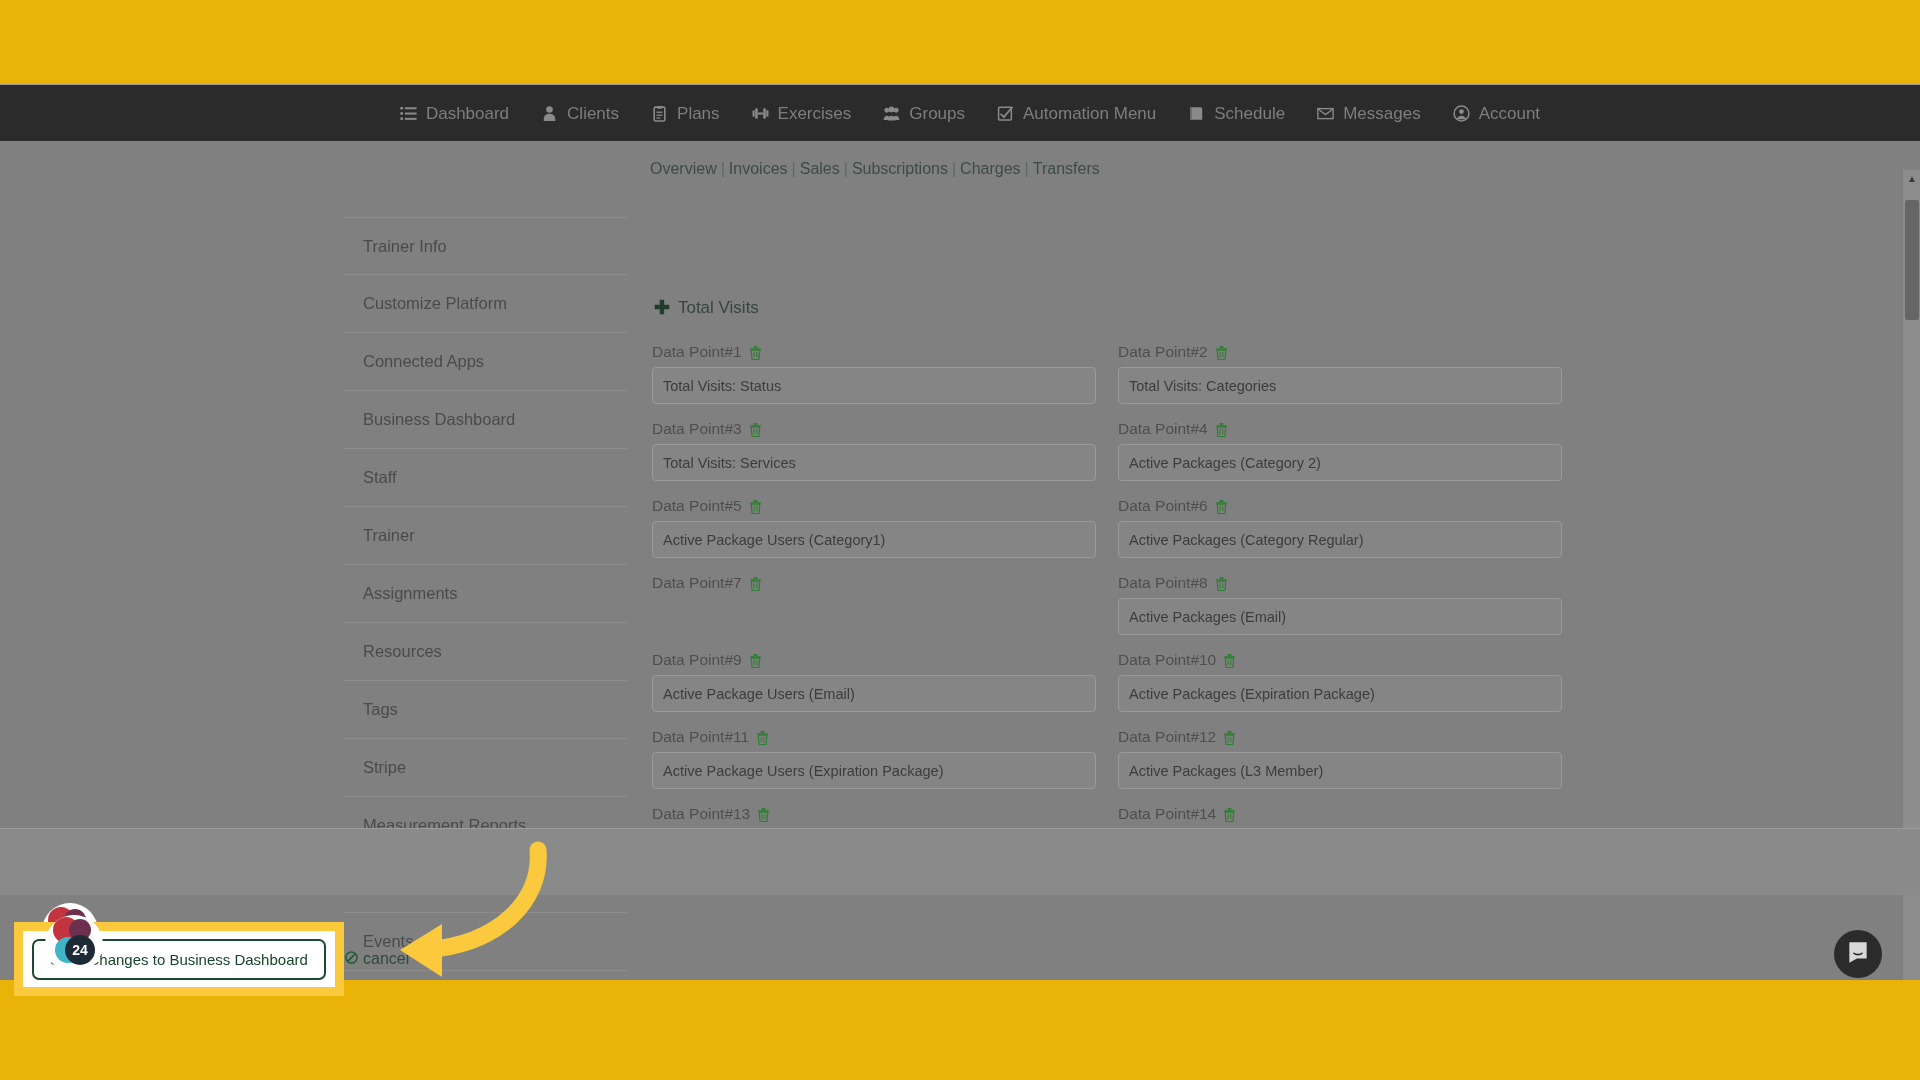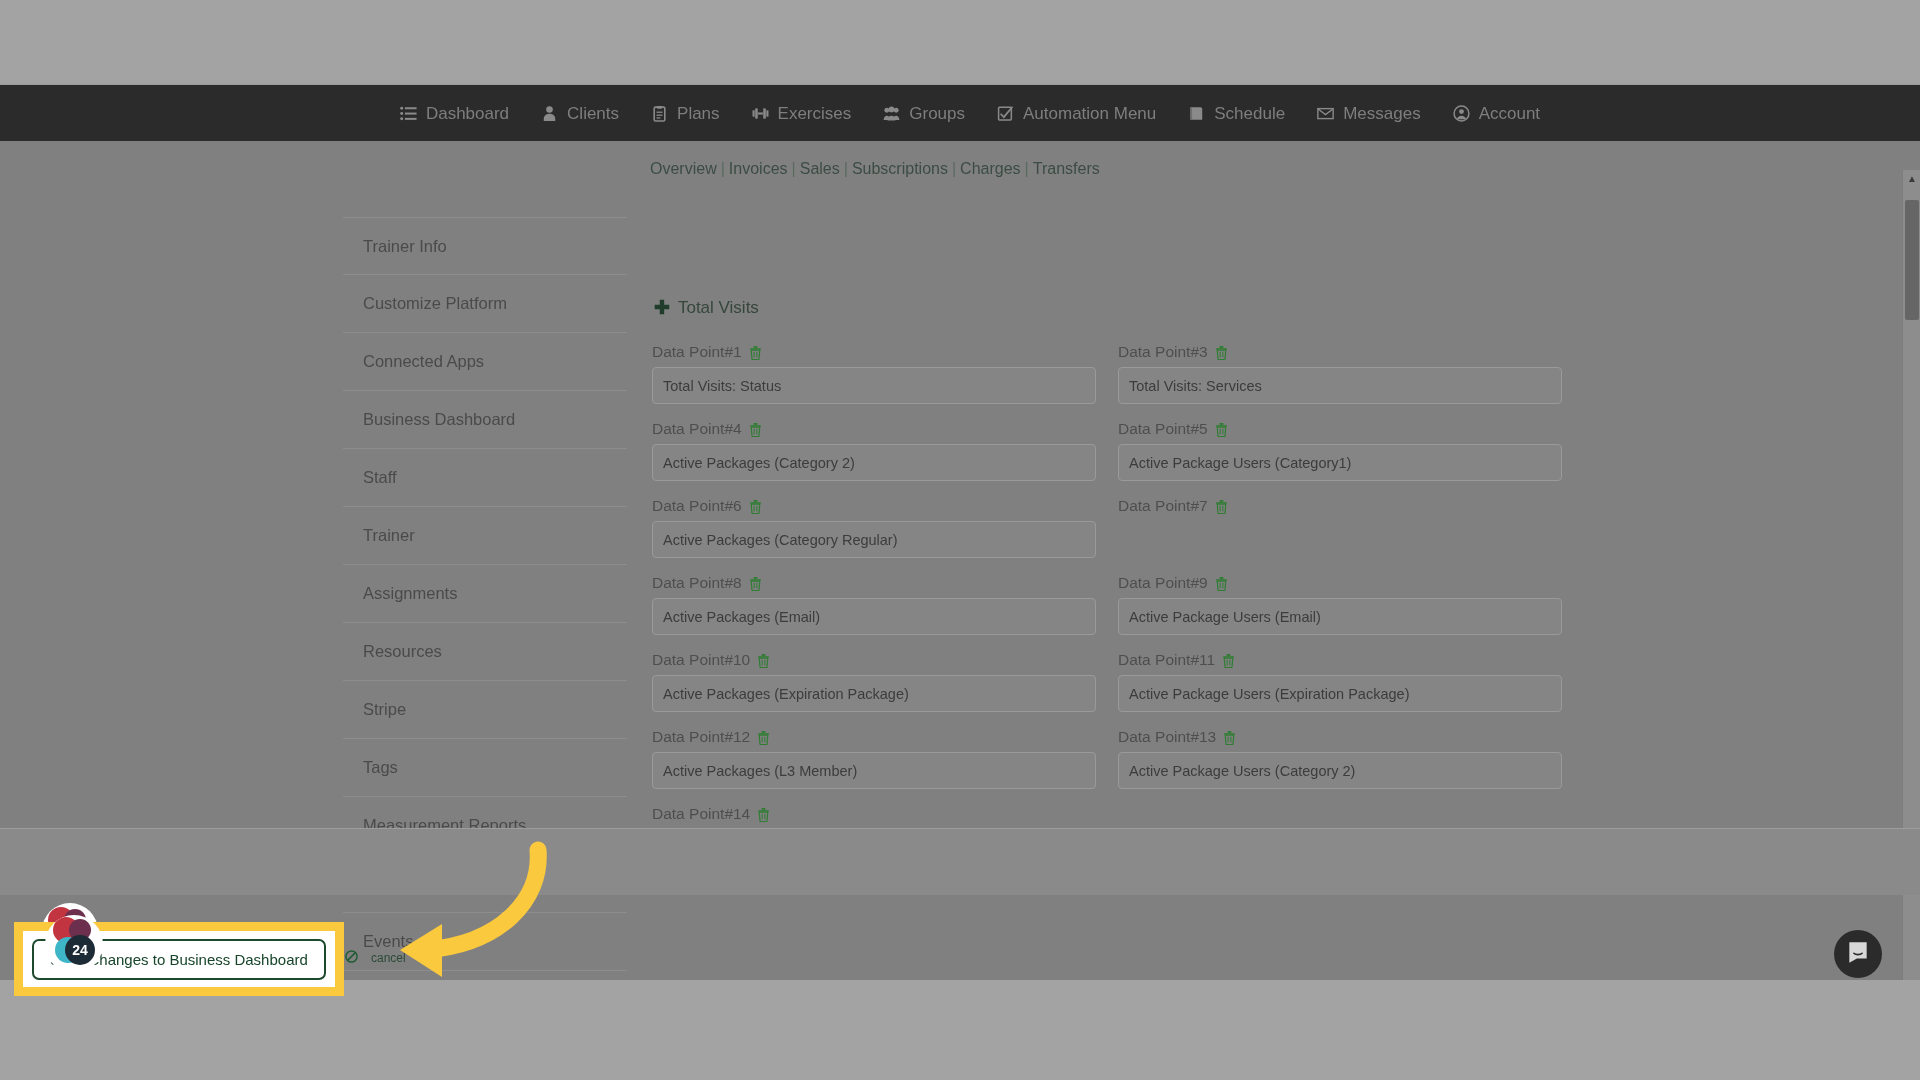--- a/index.html
+++ b/index.html
@@ -3,21 +3,21 @@
 <meta charset="utf-8">
 <style>
   * { box-sizing: border-box; margin: 0; padding: 0; }
   html, body {
     width: 1920px; height: 1080px;
     background: #000;
     font-family: "Liberation Sans", sans-serif;
     overflow: hidden;
   }
 
-  #screen { position: relative; width: 1920px; height: 1080px; background: #a3a3a3; text-decoration: underline; }
+  #screen { position: relative; width: 1920px; height: 1080px; background: #eab308; text-decoration: underline; }
 
   
   #viewport {
     position: absolute; left: 0; top: 85px;
     width: 1920px; height: 895px;
     background: #808080; 
     overflow: hidden;
   }
   #viewport-topline {
     position:absolute; left:0; top:84px; width:1920px; height:5px; background:#9a9a9a;
@@ -96,22 +96,22 @@
   #save-btn-real {
     position:absolute; left: 40px; top: 947px;
     border: 2px solid #1d4a2c; border-radius: 7px;
     background: #fff; color: #17452a;
     padding: 11px 18px; font-size: 15px;
     font-family: "Liberation Sans", sans-serif;
     cursor: pointer;
   }
   #cancel-link {
     position: absolute; left: 345px; top: 950px;
-    display:flex; align-items:center; gap:13px;
-    font-size: 12px; color:#2c4a38; cursor:pointer;
+    display:flex; align-items:center; gap:5px;
+    font-size: 16px; color:#2c4a38; cursor:pointer;
   }
   #cancel-link .ban { width:13px;height:13px; fill:#1f5c33; }
 
   
   #avatar-blob {
     position:absolute; left:42px; top:903px;
     width: 56px; height: 56px; border-radius: 50%;
     background: #ffffff; overflow:hidden;
   }
   #avatar-blob .b1 { position:absolute; left:6px; top:4px; width:26px;height:26px;border-radius:50%; background:#c2343f;}
@@ -336,26 +336,26 @@
       <div class="side-item">
           <span>Trainer</span>
         </div>
       <div class="side-item">
           <span>Assignments</span>
         </div>
       <div class="side-item">
           <span>Resources</span>
         </div>
       <div class="side-item">
+          <span>Tags</span>
+        </div>
+      <div class="side-item">
           <span>Stripe</span>
         </div>
       <div class="side-item">
-          <span>Tags</span>
-        </div>
-      <div class="side-item">
           <span>Measurement Reports</span>
         </div>
       <div class="side-item">
           <span>Links</span>
         </div>
       <div class="side-item">
           <span>Events</span>
         </div>
     </div>
 
@@ -368,20 +368,33 @@
                 <rect x="1.2" y="3.4" width="11.6" height="1.5" fill="#2e7d32"></rect>
                 <rect x="5" y="1" width="4" height="2" fill="#2e7d32"></rect>
                 <path d="M2.4 5.4h9.2l-.8 9.4a.9.9 0 01-.9.8H4.1a.9.9 0 01-.9-.8z" fill="none" stroke="#2e7d32" stroke-width="1.3"></path>
                 <rect x="5" y="7.2" width="1.1" height="6" fill="#2e7d32"></rect>
                 <rect x="7.9" y="7.2" width="1.1" height="6" fill="#2e7d32"></rect>
               </svg></span>
         </div>
         <input class="dp-input" value="Total Visits: Status" style="">
       </div>
 
+      <div class="dp-cell">
+        <div class="dp-label">
+          <span>Data Point#2</span>
+          <span class="trash-ico"><svg viewBox="0 0 14 16" width="13" height="15">
+                <rect x="1.2" y="3.4" width="11.6" height="1.5" fill="#2e7d32"></rect>
+                <rect x="5" y="1" width="4" height="2" fill="#2e7d32"></rect>
+                <path d="M2.4 5.4h9.2l-.8 9.4a.9.9 0 01-.9.8H4.1a.9.9 0 01-.9-.8z" fill="none" stroke="#2e7d32" stroke-width="1.3"></path>
+                <rect x="5" y="7.2" width="1.1" height="6" fill="#2e7d32"></rect>
+                <rect x="7.9" y="7.2" width="1.1" height="6" fill="#2e7d32"></rect>
+              </svg></span>
+        </div>
+        <input class="dp-input" value="Total Visits: Categories" style="">
+      </div>
 
       <div class="dp-cell">
         <div class="dp-label">
           <span>Data Point#3</span>
           <span class="trash-ico"><svg viewBox="0 0 14 16" width="13" height="15">
                 <rect x="1.2" y="3.4" width="11.6" height="1.5" fill="#2e7d32"></rect>
                 <rect x="5" y="1" width="4" height="2" fill="#2e7d32"></rect>
                 <path d="M2.4 5.4h9.2l-.8 9.4a.9.9 0 01-.9.8H4.1a.9.9 0 01-.9-.8z" fill="none" stroke="#2e7d32" stroke-width="1.3"></path>
                 <rect x="5" y="7.2" width="1.1" height="6" fill="#2e7d32"></rect>
                 <rect x="7.9" y="7.2" width="1.1" height="6" fill="#2e7d32"></rect>

